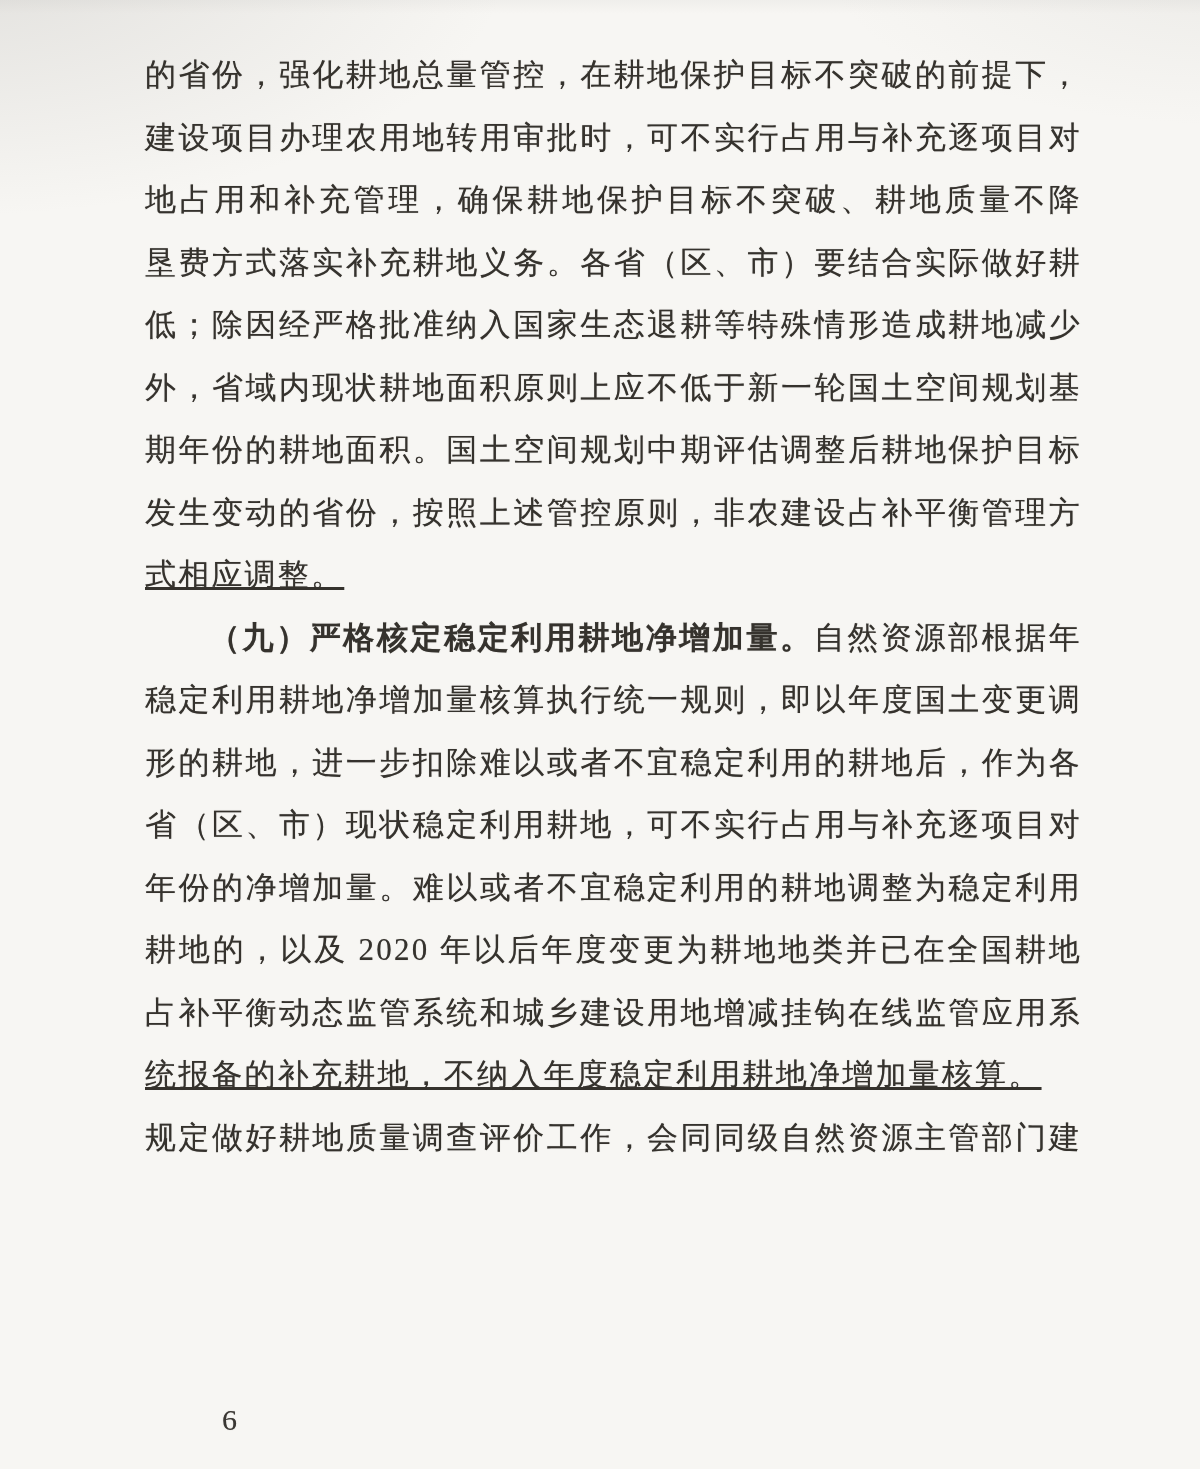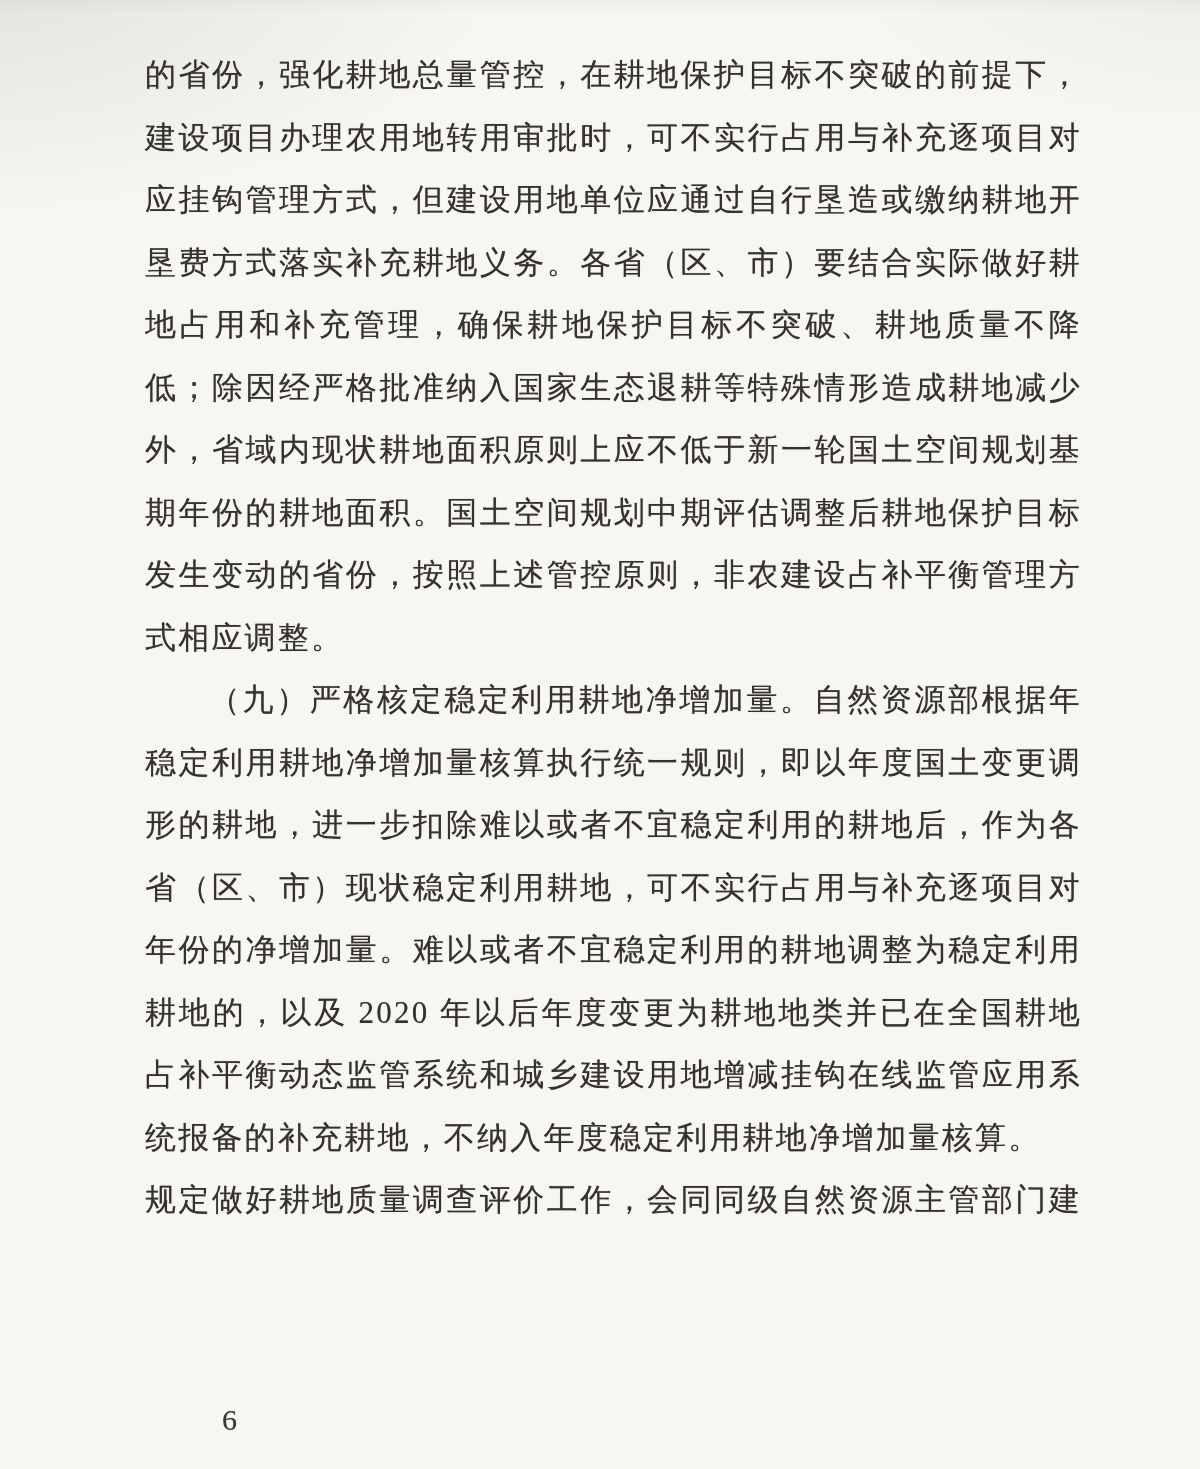--- a/index.html
+++ b/index.html
@@ -28,49 +28,49 @@
   .line {
     height: 62.5px;
     line-height: 62.5px;
     text-align: justify;
     text-align-last: justify;
     text-justify: inter-character;
     white-space: normal;
   }
   .line.last {
     text-align-last: left;
+    text-decoration: underline;
   }
   .line.indent {
     text-indent: 64px;
   }
   .bold {
-    font-weight: normal;
+    font-weight: bold;
     margin-top: 12px;
   }
   .page-number {
     position: absolute;
     left: 222px;
     top: 1398px;
     font-size: 30px;
     line-height: 44px;
     letter-spacing: 0;
     color: #3a3733;
     text-shadow: 0 0 0.7px rgba(53,50,45,0.5);
   }
 </style>
 </head>
 <body>
 
 <div class="page">
   <div class="text-block" id="text-block">
       <div class="line"><span class="">的省份，强化耕地总量管控，在耕地保护目标不突破的前提下，</span></div>
       <div class="line"><span class="">建设项目办理农用地转用审批时，可不实行占用与补充逐项目对</span></div>
-      <div class="line"><span class="">应挂钩管理方式，但建设用地单位应通过自行垦造或缴纳耕地开</span></div>
+      <div class="line"><span class="">地占用和补充管理，确保耕地保护目标不突破、耕地质量不降</span></div>
       <div class="line"><span class="">垦费方式落实补充耕地义务。各省（区、市）要结合实际做好耕</span></div>
-      <div class="line"><span class="">地占用和补充管理，确保耕地保护目标不突破、耕地质量不降</span></div>
       <div class="line"><span class="">低；除因经严格批准纳入国家生态退耕等特殊情形造成耕地减少</span></div>
       <div class="line"><span class="">外，省域内现状耕地面积原则上应不低于新一轮国土空间规划基</span></div>
       <div class="line"><span class="">期年份的耕地面积。国土空间规划中期评估调整后耕地保护目标</span></div>
       <div class="line"><span class="">发生变动的省份，按照上述管控原则，非农建设占补平衡管理方</span></div>
       <div class="line last"><span class="">式相应调整。</span></div>
       <div class="line indent"><span class="bold">（九）严格核定稳定利用耕地净增加量。</span><span class="">自然资源部根据年</span></div>
       <div class="line"><span class="">稳定利用耕地净增加量核算执行统一规则，即以年度国土变更调</span></div>
       <div class="line"><span class="">形的耕地，进一步扣除难以或者不宜稳定利用的耕地后，作为各</span></div>
       <div class="line"><span class="">省（区、市）现状稳定利用耕地，可不实行占用与补充逐项目对</span></div>
       <div class="line"><span class="">年份的净增加量。难以或者不宜稳定利用的耕地调整为稳定利用</span></div>

